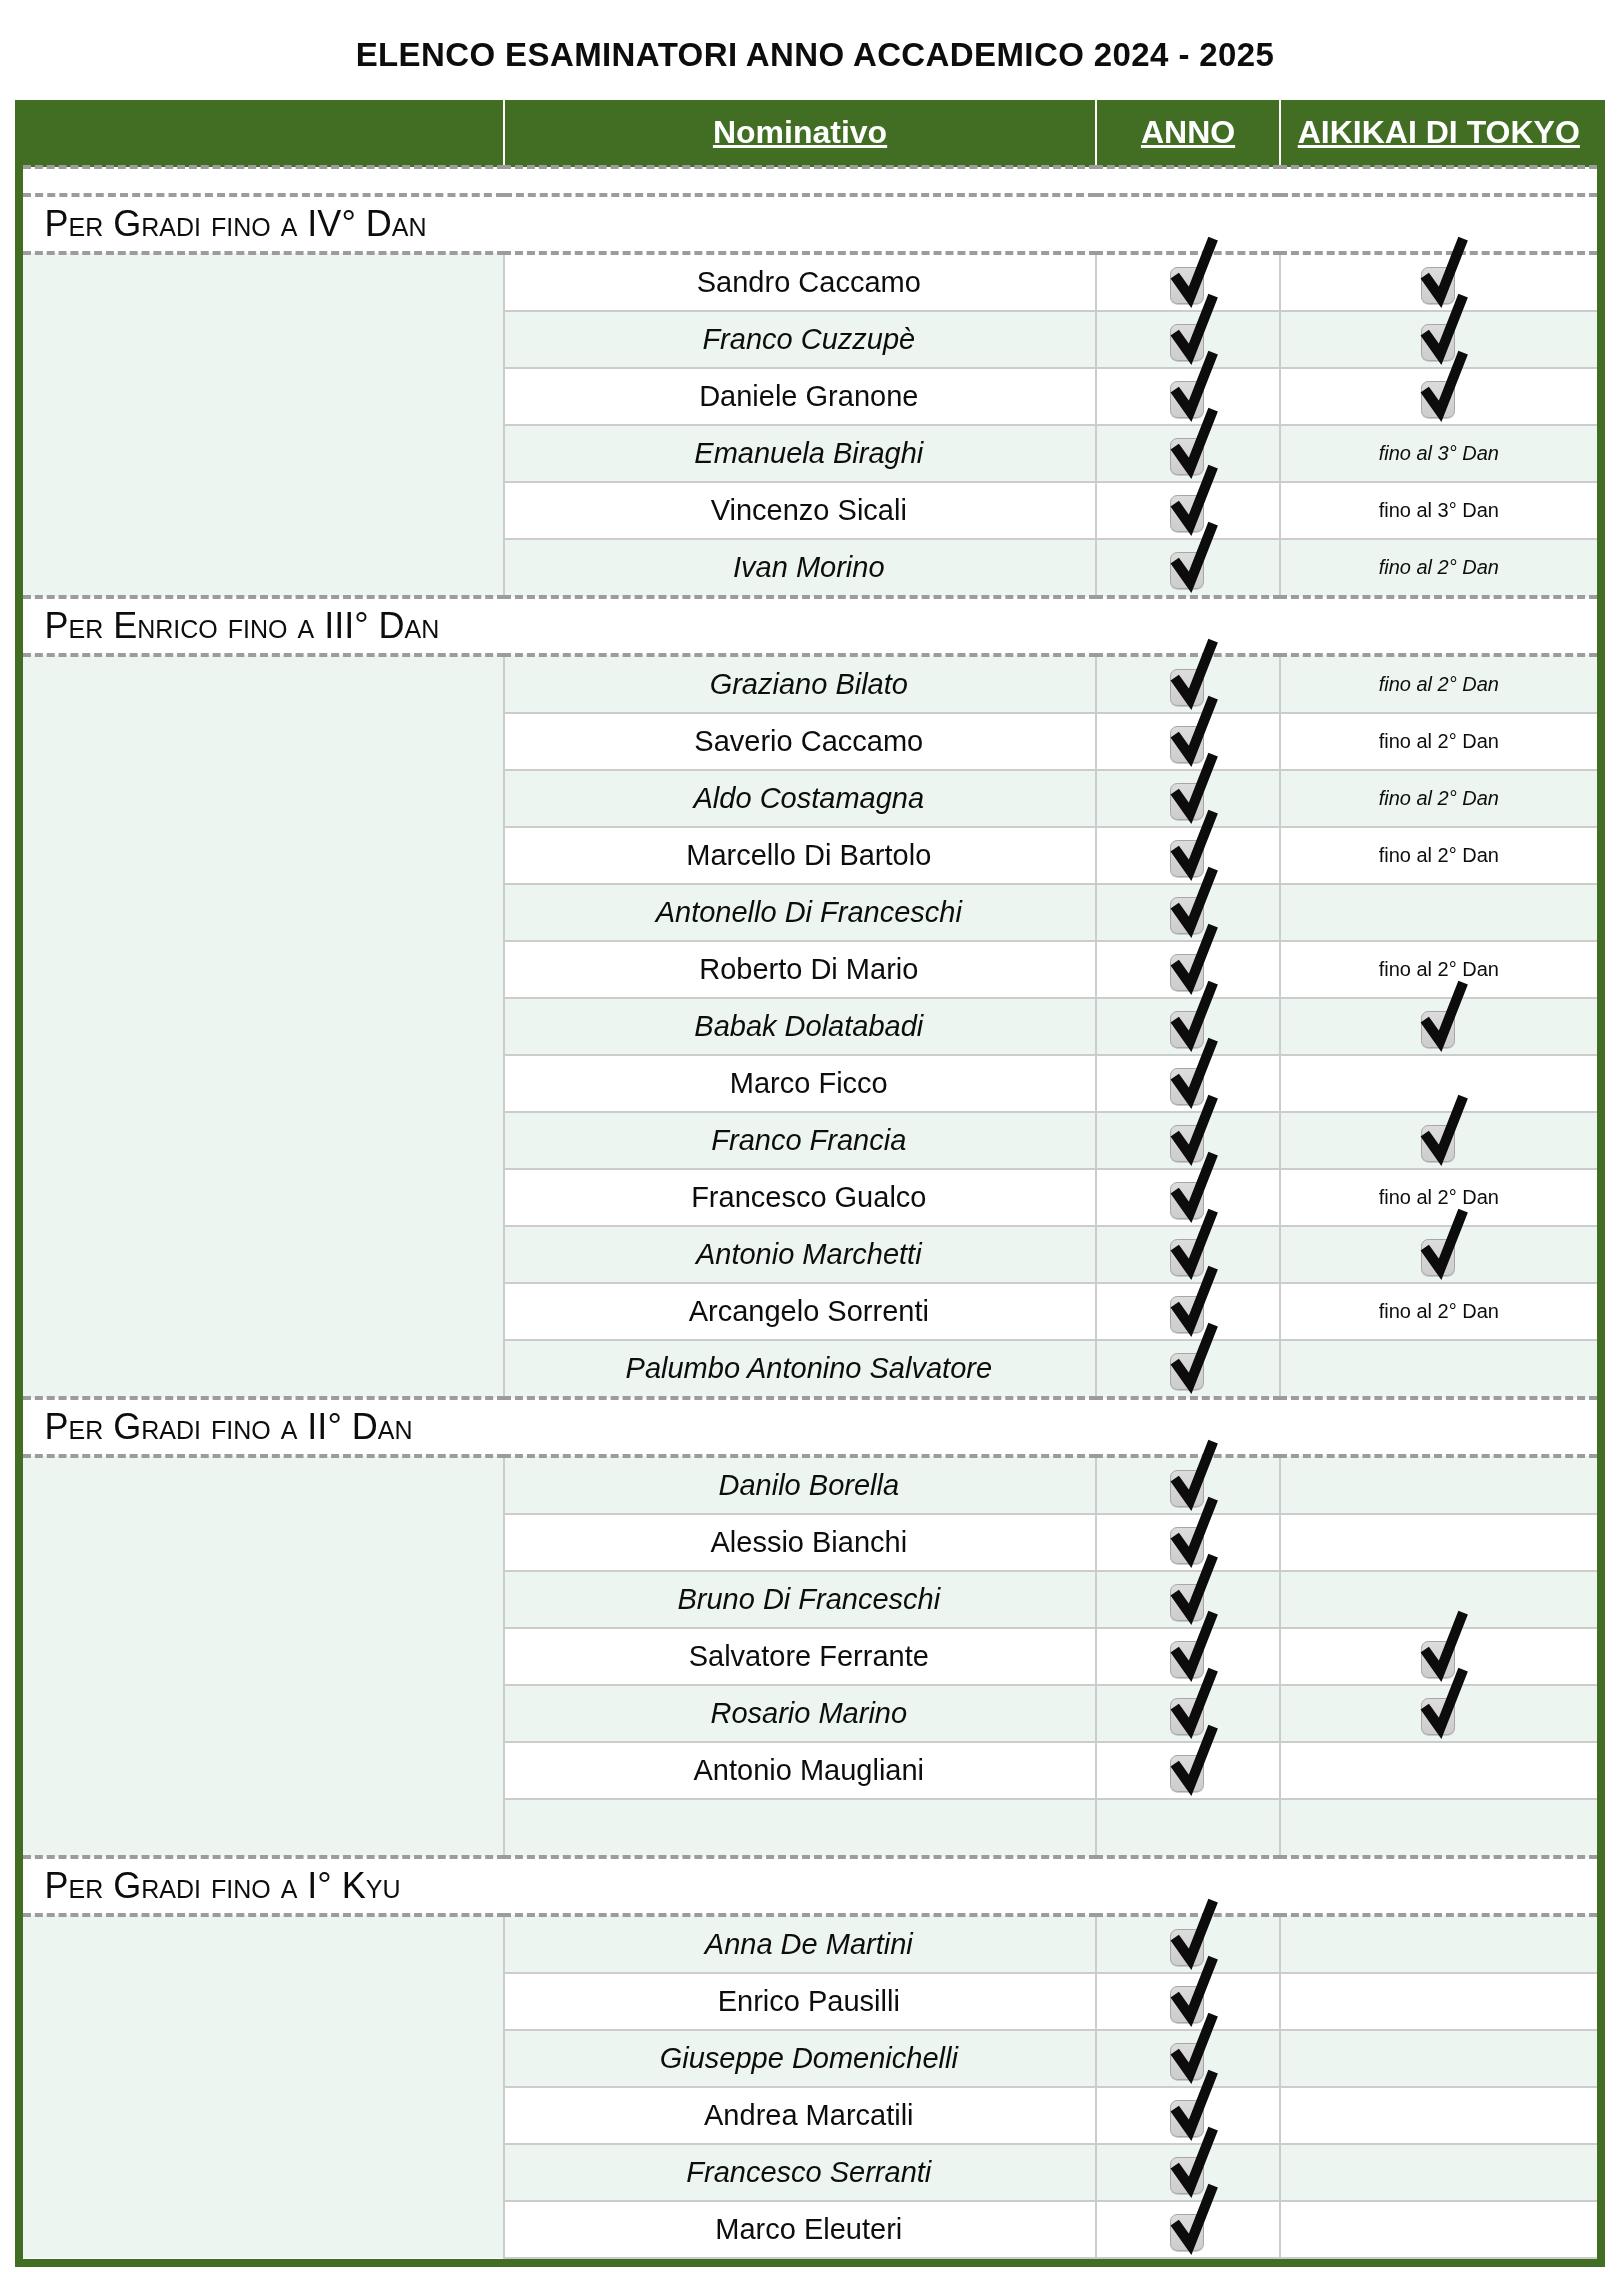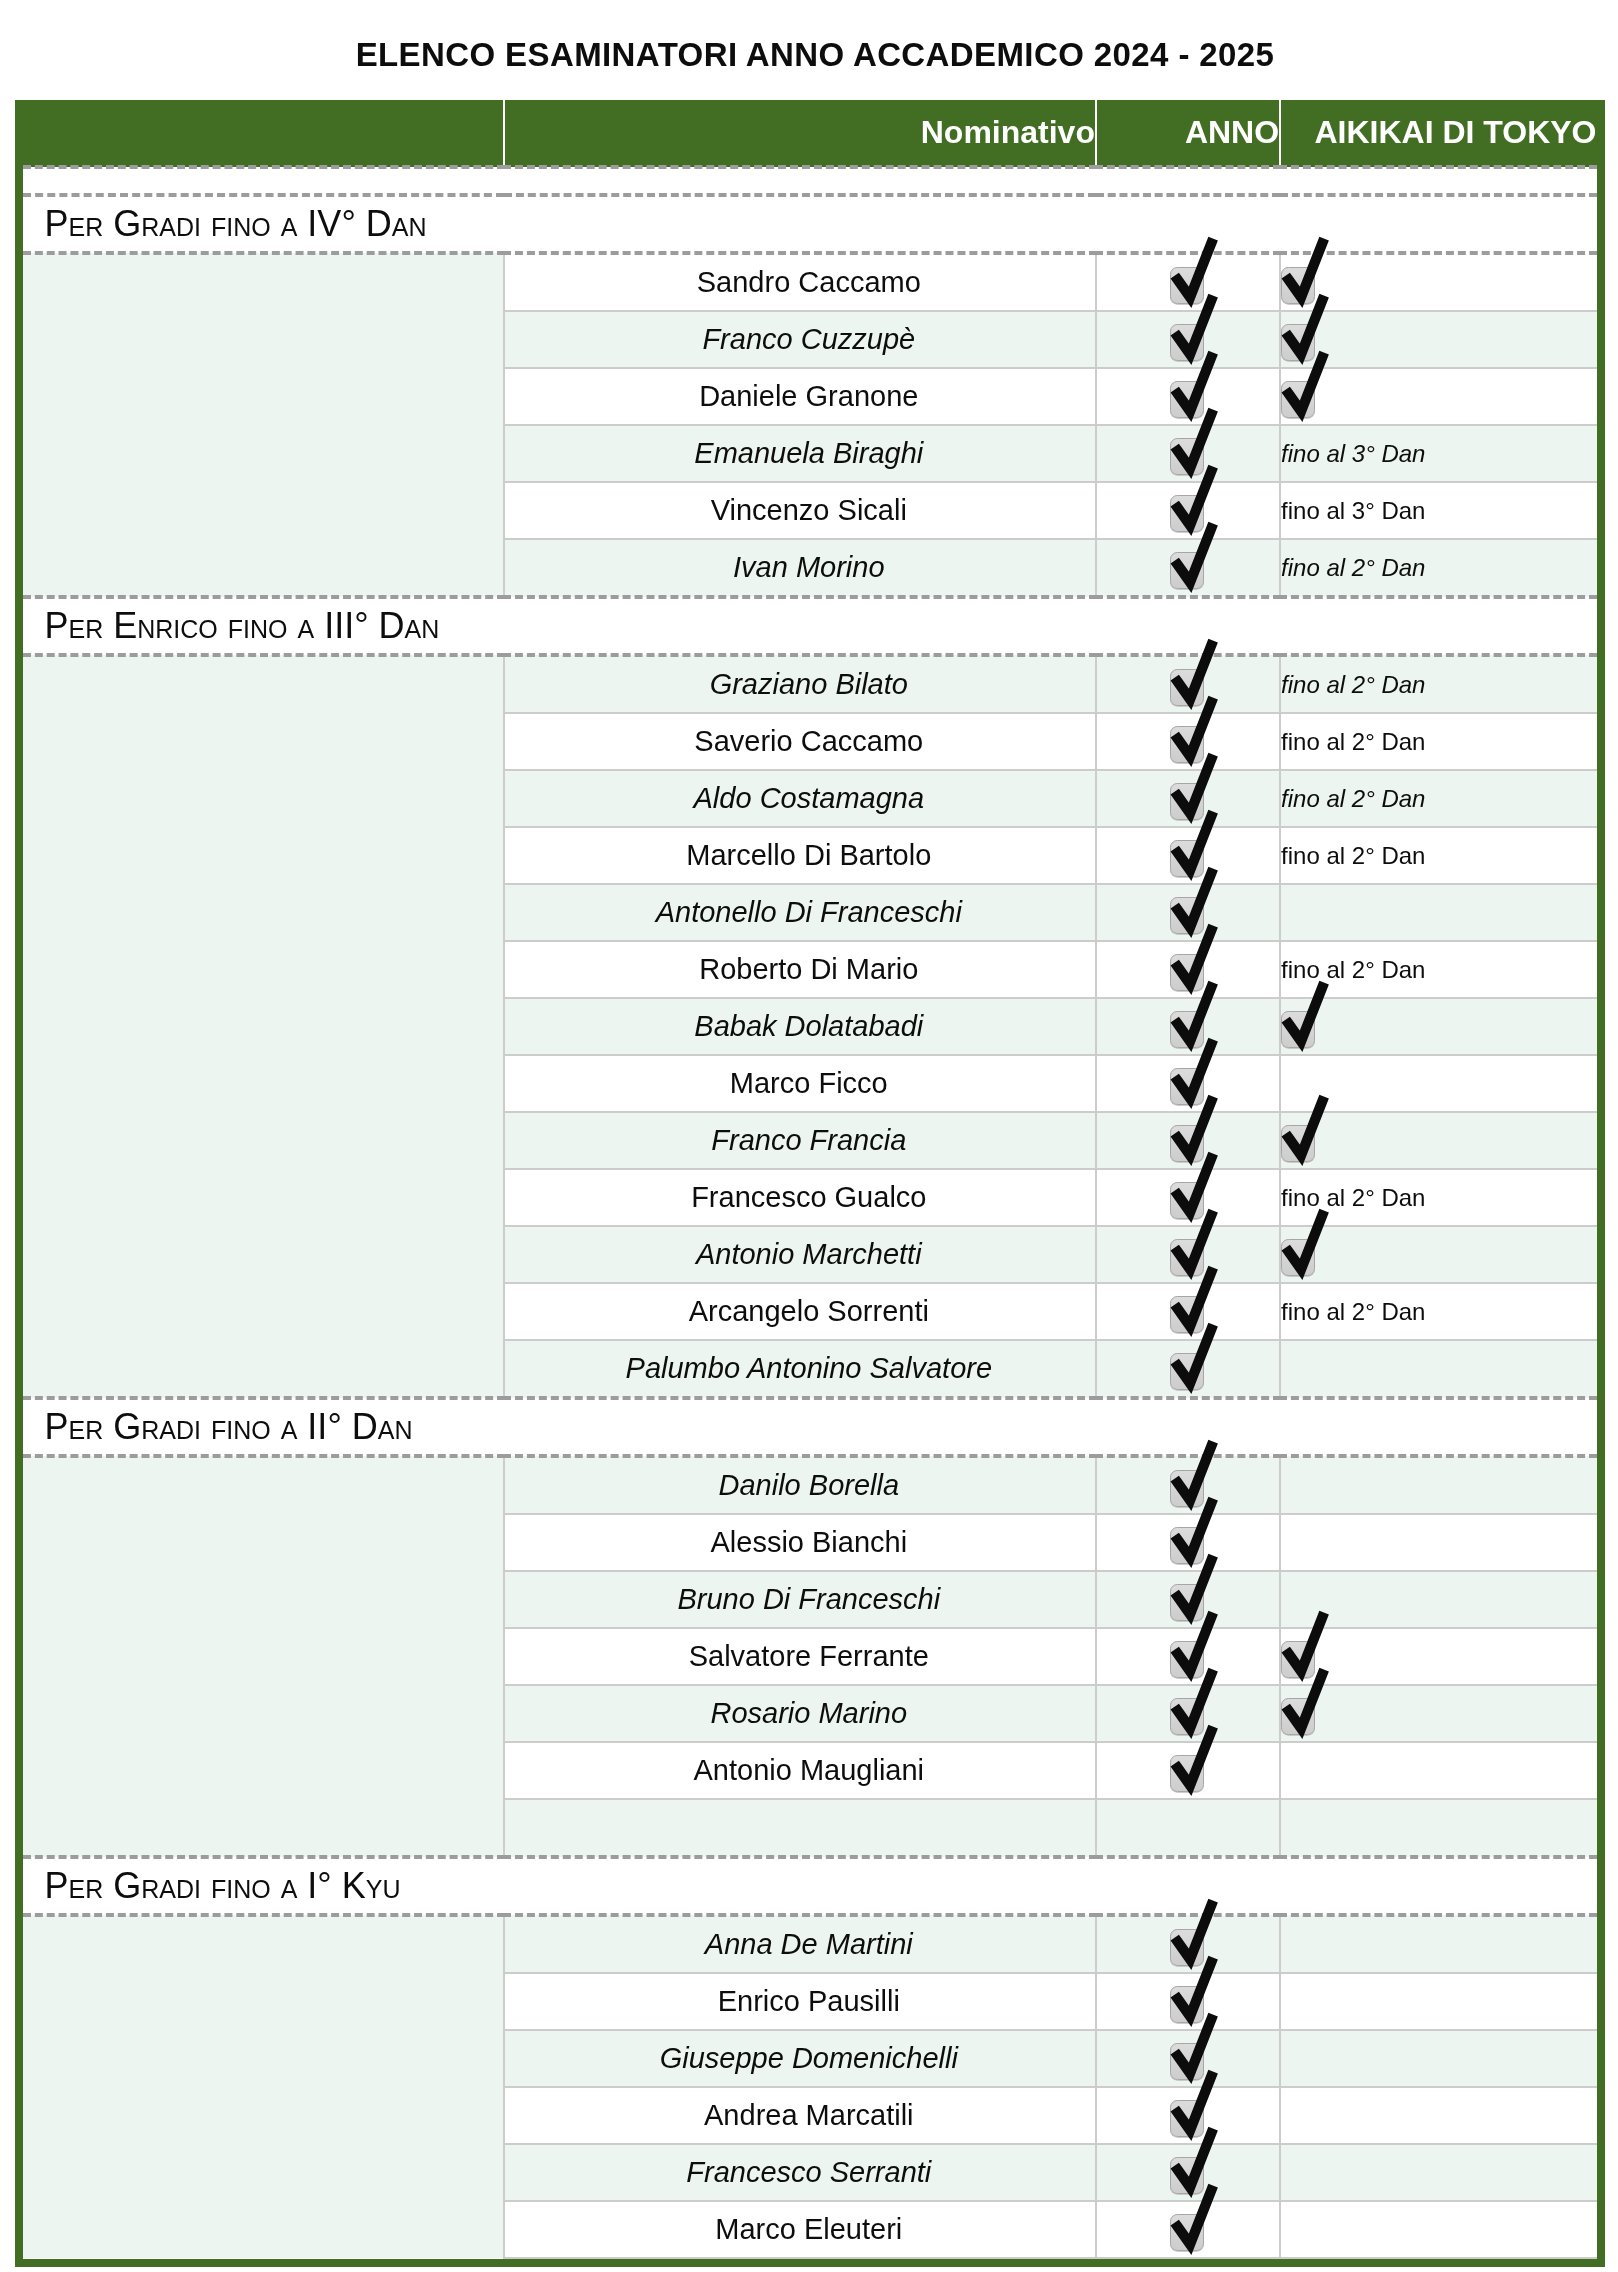--- a/index.html
+++ b/index.html
@@ -31,22 +31,23 @@
     width:100%;
     border-collapse:collapse;
     table-layout:fixed;
   }
   thead th{
     background:var(--green);
     color:#ffffff;
     font-weight:bold;
     font-size:32px;
     height:65px;
-    text-align:right;
+    text-align:center;
     padding:0;
+    text-decoration:underline;
   }
   thead th + th{ border-left:2.9px solid #ffffff; }
 
   tr.spacer td{
     height:22px;
     background:#ffffff;
     border-top:4.4px dashed var(--dash);
     border-bottom:4.4px dashed var(--dash);
   }
   tr.sechead td{
@@ -66,21 +67,21 @@
   }
   tr.data td.cell{ background:#ffffff; border-bottom:2.2px solid var(--divider); }
   tr.data.mint td.cell{ background:var(--mint);font-style:italic; }
   td.name{
     font-size:29px;
     text-align:center;
     padding-left:17.5px !important;
     border-right:2.2px solid var(--divider);
   }
   td.aiada{ text-align:center; border-right:2.2px solid var(--divider); }
-  td.aikikai{ text-align:left; font-size:24px; }
+  td.aikikai{ text-align:center; font-size:20px; }
 
   
   .chk{
     position:relative;
     display:inline-block;
     width:36px;height:42px;
     vertical-align:middle;
     margin-top:4.4px;
   }
   .chk-box{

